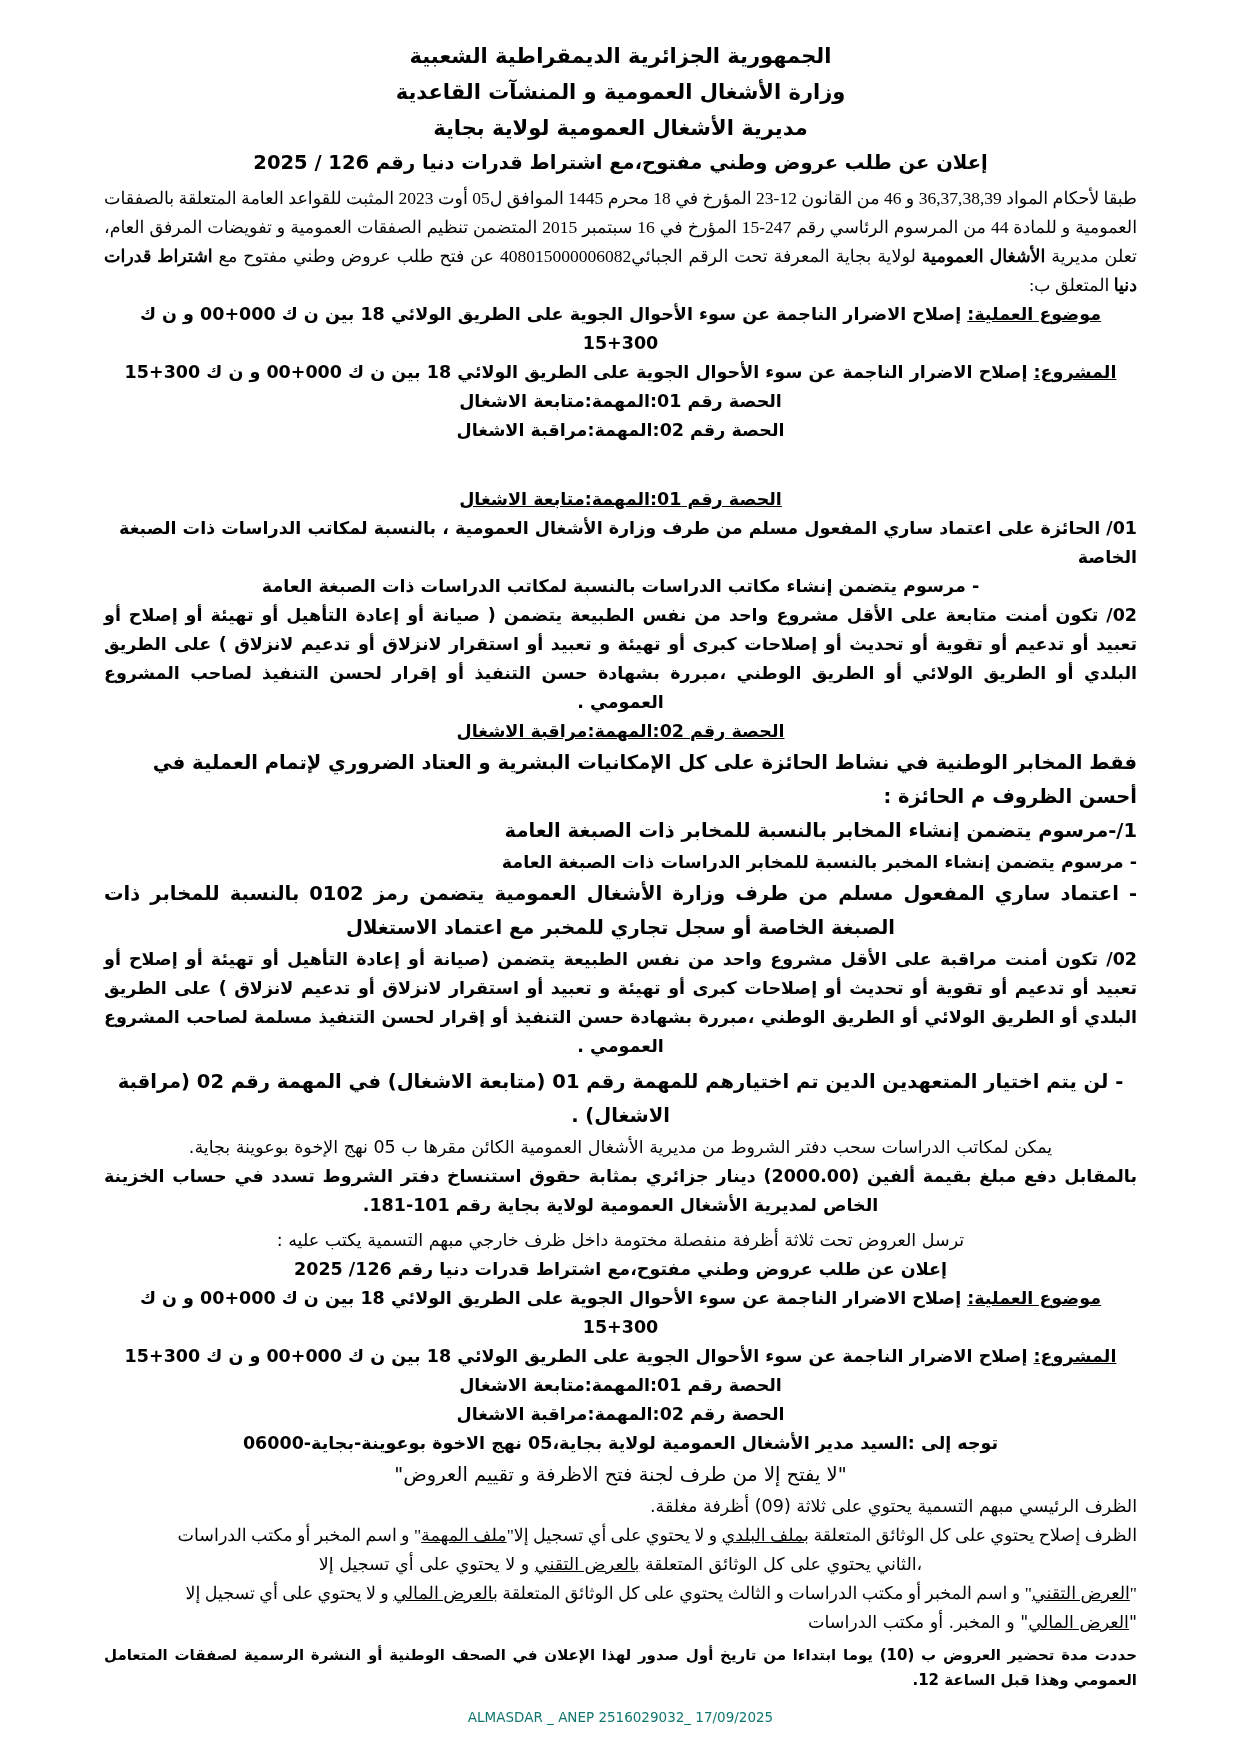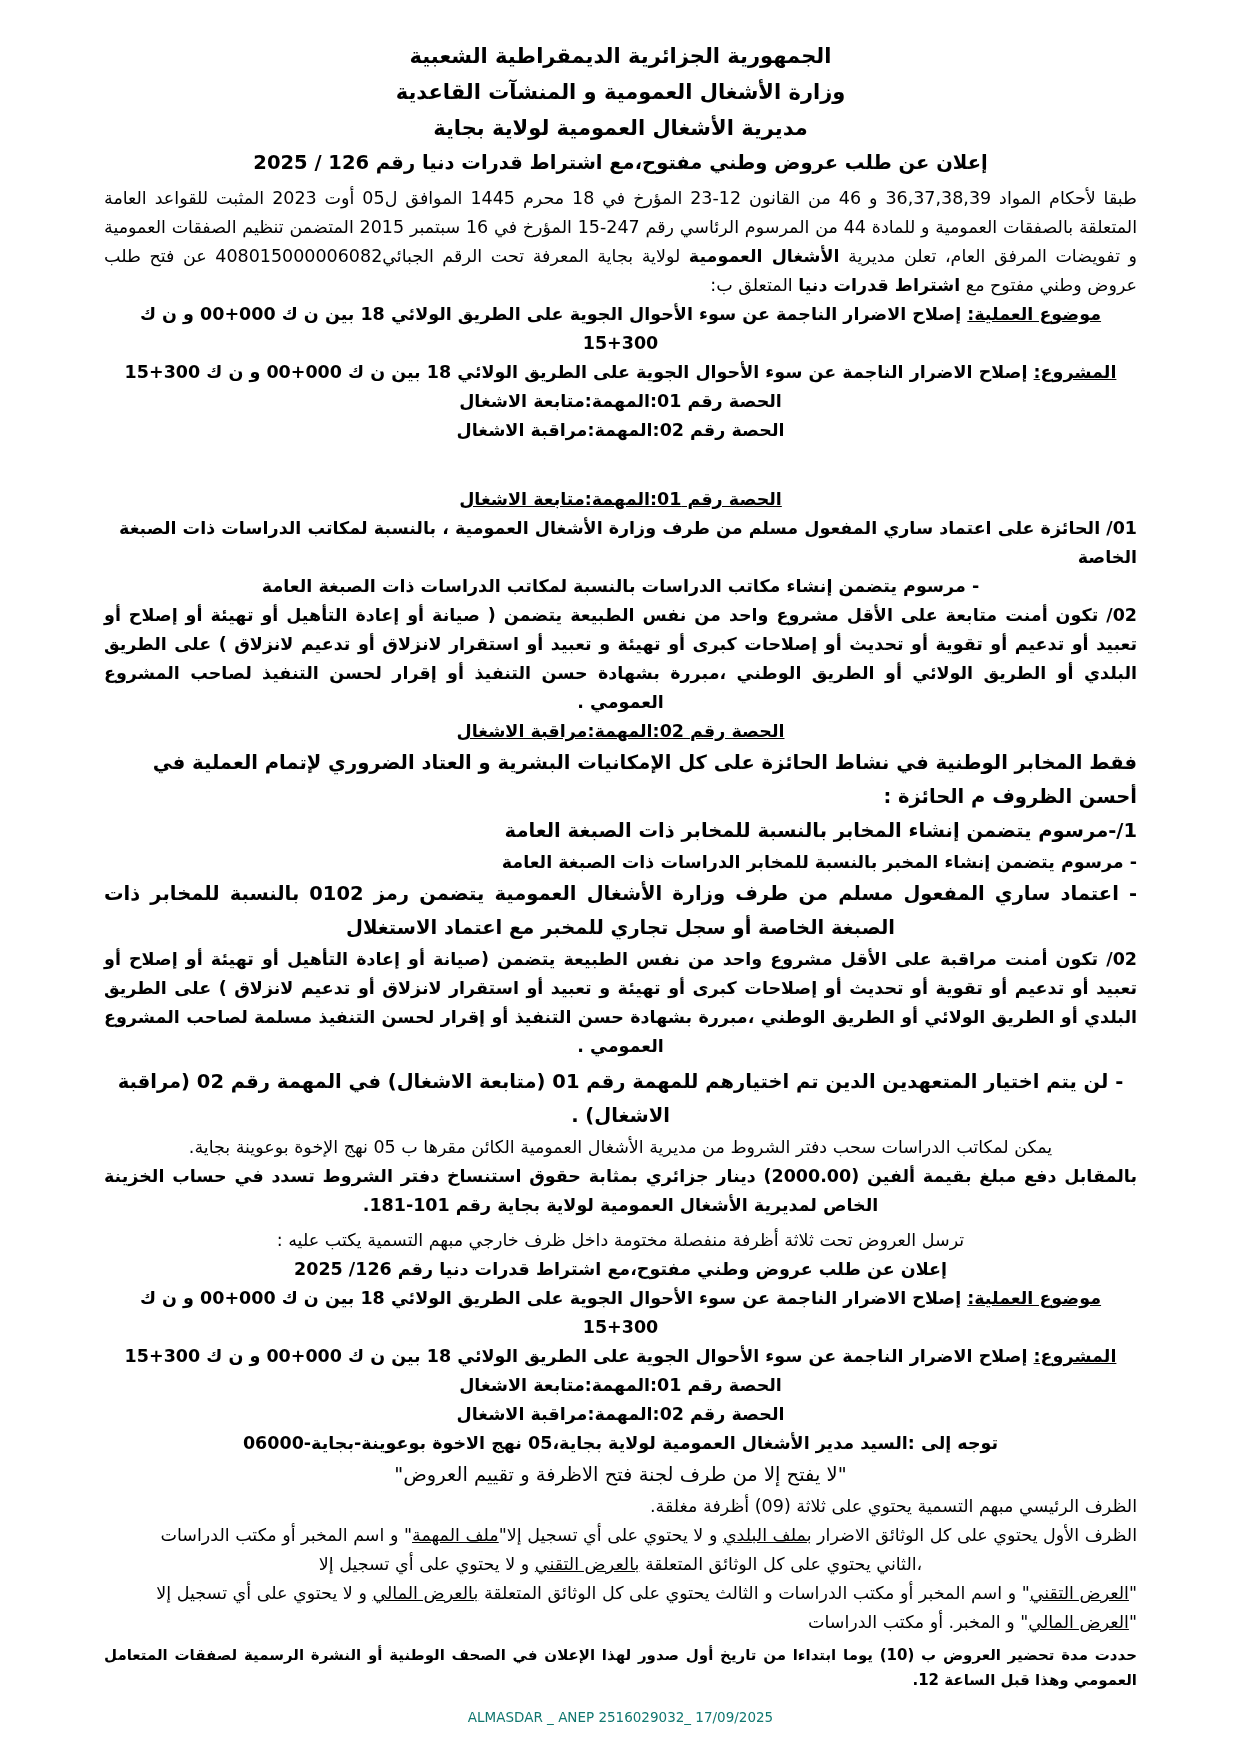--- a/index.html
+++ b/index.html
@@ -14,21 +14,21 @@
   }
   .line{direction:rtl;unicode-bidi:embed;}
   .b{font-weight:bold;}
   .u{text-decoration:underline;}
   .sz-xl{font-size:21px;line-height:36px;}
   .sz-l{font-size:19.5px;line-height:34px;}
   .sz-m{font-size:17.5px;line-height:29px;}
   .sz-s{font-size:15px;line-height:25px;}
   .al-c{text-align:center;}
   .al-r{text-align:right;}
-  .al-j{text-align:justify;text-align-last:right;}
+  .al-j{text-align:justify;text-align-last:right;font-family:Liberation Serif, serif;}
   .al-jc{text-align:justify;text-align-last:center;}
   .al-jr{text-align:justify;text-align-last:right;}
   .footer{
     position:absolute;bottom:30px;left:0;right:0;
     text-align:center;direction:ltr;
     font-size:13.5px;color:#0f766e;
     font-family:"DejaVu Sans","Liberation Sans",sans-serif;
   }
 </style>
 </head>
@@ -60,20 +60,20 @@
       <div class="line sz-m al-jc b"><span>بالمقابل دفع مبلغ بقيمة ألفين (2000.00) دينار جزائري بمثابة حقوق استنساخ دفتر الشروط تسدد في حساب الخزينة الخاص لمديرية الأشغال العمومية لولاية بجاية رقم 101-181.</span></div>
       <div class="line sz-m al-c" style="margin-top: 6px;"><span>ترسل العروض تحت ثلاثة أظرفة منفصلة مختومة داخل ظرف خارجي مبهم التسمية يكتب عليه :</span></div>
       <div class="line sz-m al-c b"><span>إعلان عن طلب عروض وطني مفتوح،مع اشتراط قدرات دنيا رقم  126/ 2025</span></div>
       <div class="line sz-m al-c b"><span class="u">موضوع العملية:</span><span> إصلاح الاضرار الناجمة عن سوء الأحوال الجوية  على الطريق الولائي 18 بين  ن ك 000+00 و ن ك 300+15</span></div>
       <div class="line sz-m al-c b"><span class="u">المشروع:</span><span> إصلاح الاضرار الناجمة عن سوء الأحوال الجوية  على الطريق الولائي 18 بين  ن ك 000+00 و ن ك 300+15</span></div>
       <div class="line sz-m al-c b"><span>الحصة رقم 01:المهمة:متابعة الاشغال</span></div>
       <div class="line sz-m al-c b"><span>الحصة رقم 02:المهمة:مراقبة الاشغال</span></div>
       <div class="line sz-m al-c b"><span>توجه إلى :السيد مدير الأشغال العمومية لولاية بجاية،05 نهج الاخوة بوعوينة-بجاية-06000</span></div>
       <div class="line sz-l al-c"><span>"لا يفتح إلا من طرف لجنة فتح الاظرفة و تقييم العروض"</span></div>
       <div class="line sz-m al-r"><span>الظرف الرئيسي مبهم التسمية يحتوي على ثلاثة (09)  أظرفة مغلقة.</span></div>
-      <div class="line sz-m al-j"><span>الظرف الأول يحتوي على كل الوثائق الاضرار </span><span class="u">بملف البلدي</span><span> و لا يحتوي على أي تسجيل إلا"</span><span class="u">ملف المهمة</span><span>" و اسم المخبر أو مكتب الدراسات</span></div>
+      <div class="line sz-m al-j"><span>الظرف إصلاح يحتوي على كل الوثائق المتعلقة </span><span class="u">بملف البلدي</span><span> و لا يحتوي على أي تسجيل إلا"</span><span class="u">ملف المهمة</span><span>" و اسم المخبر أو مكتب الدراسات</span></div>
       <div class="line sz-m al-c"><span>،الثاني يحتوي على كل الوثائق المتعلقة </span><span class="u">بالعرض التقني</span><span> و لا يحتوي على أي تسجيل إلا</span></div>
       <div class="line sz-m al-j"><span>"</span><span class="u">العرض التقني</span><span>" و اسم المخبر أو مكتب الدراسات و الثالث يحتوي على كل الوثائق المتعلقة </span><span class="u">بالعرض المالي</span><span> و لا يحتوي على أي تسجيل إلا</span></div>
       <div class="line sz-m al-r"><span>"</span><span class="u">العرض المالي</span><span>" و المخبر. أو مكتب الدراسات</span></div>
       <div class="line sz-s al-jr b" style="margin-top: 6px;"><span>حددت مدة تحضير العروض ب (10) يوما ابتداءا من تاريخ أول صدور لهذا الإعلان في الصحف الوطنية أو النشرة الرسمية لصفقات المتعامل العمومي وهذا قبل الساعة 12.</span></div>
     </main>
   <div class="footer">ALMASDAR _ ANEP 2516029032_ 17/09/2025</div>
 </div>
 
 </body></html>

